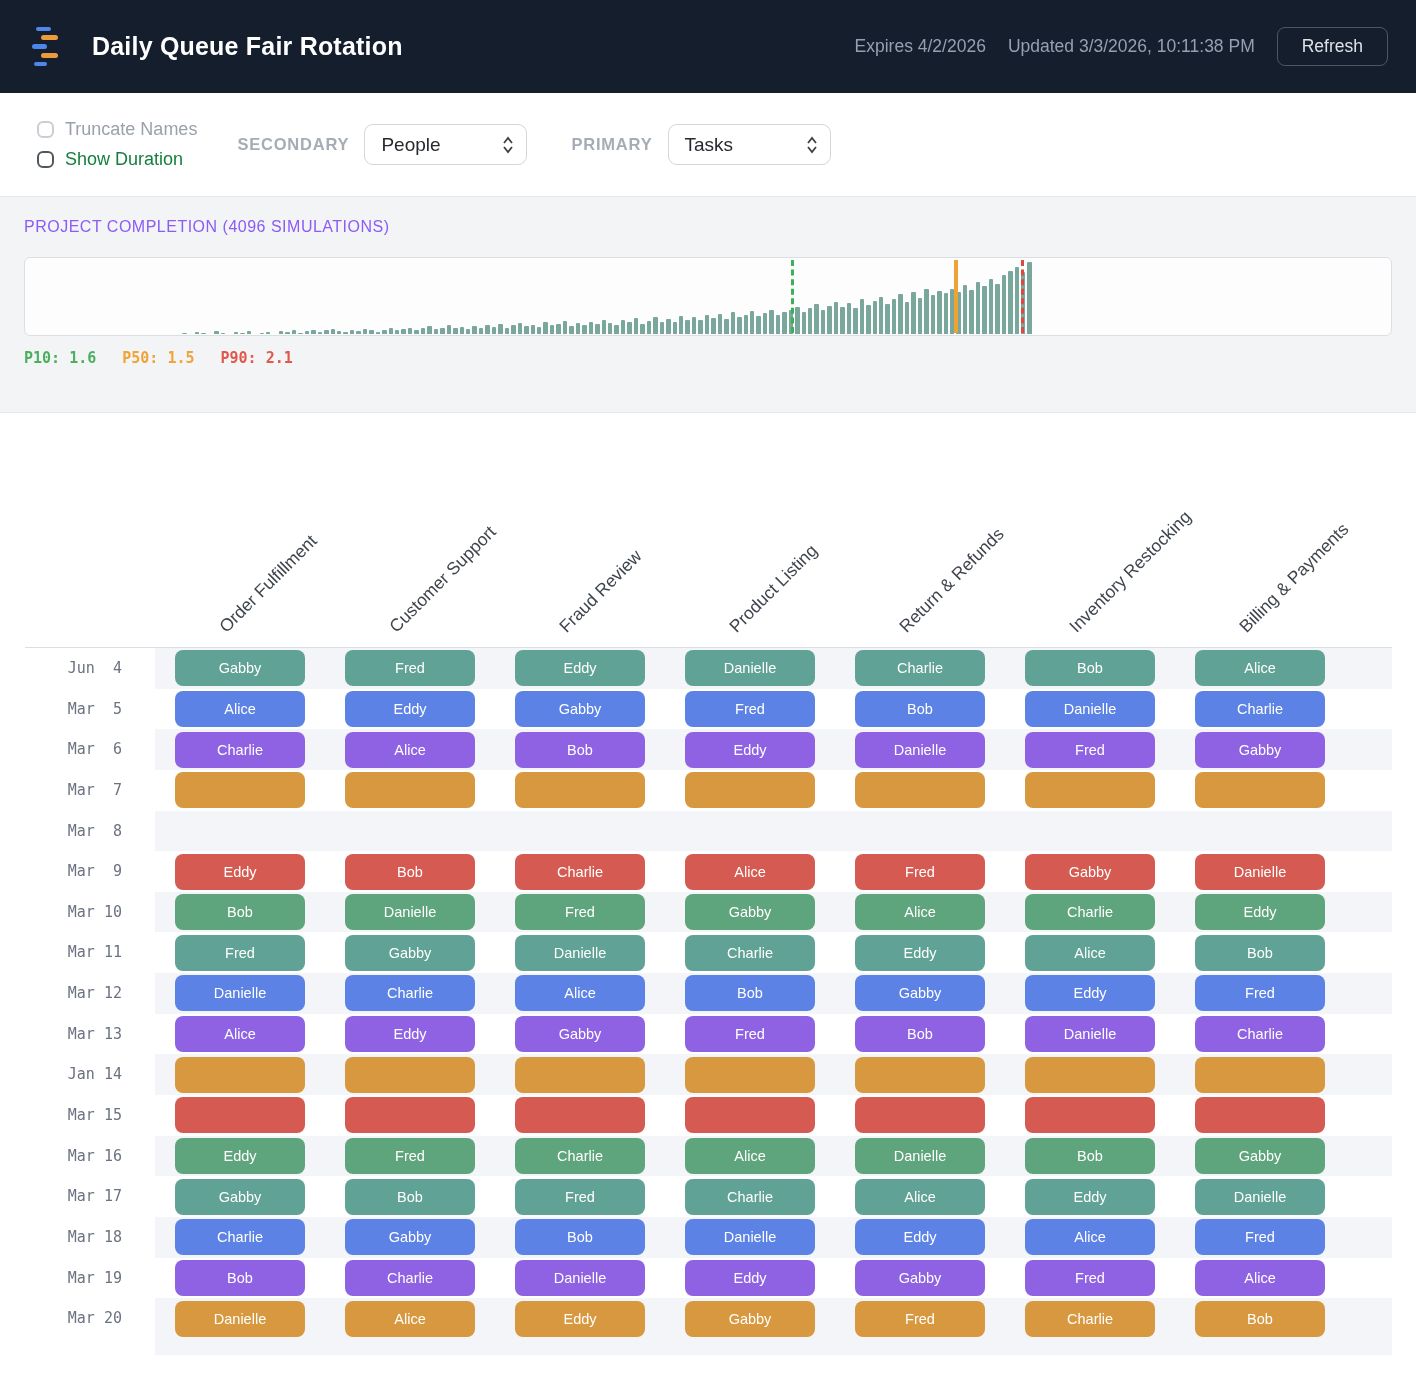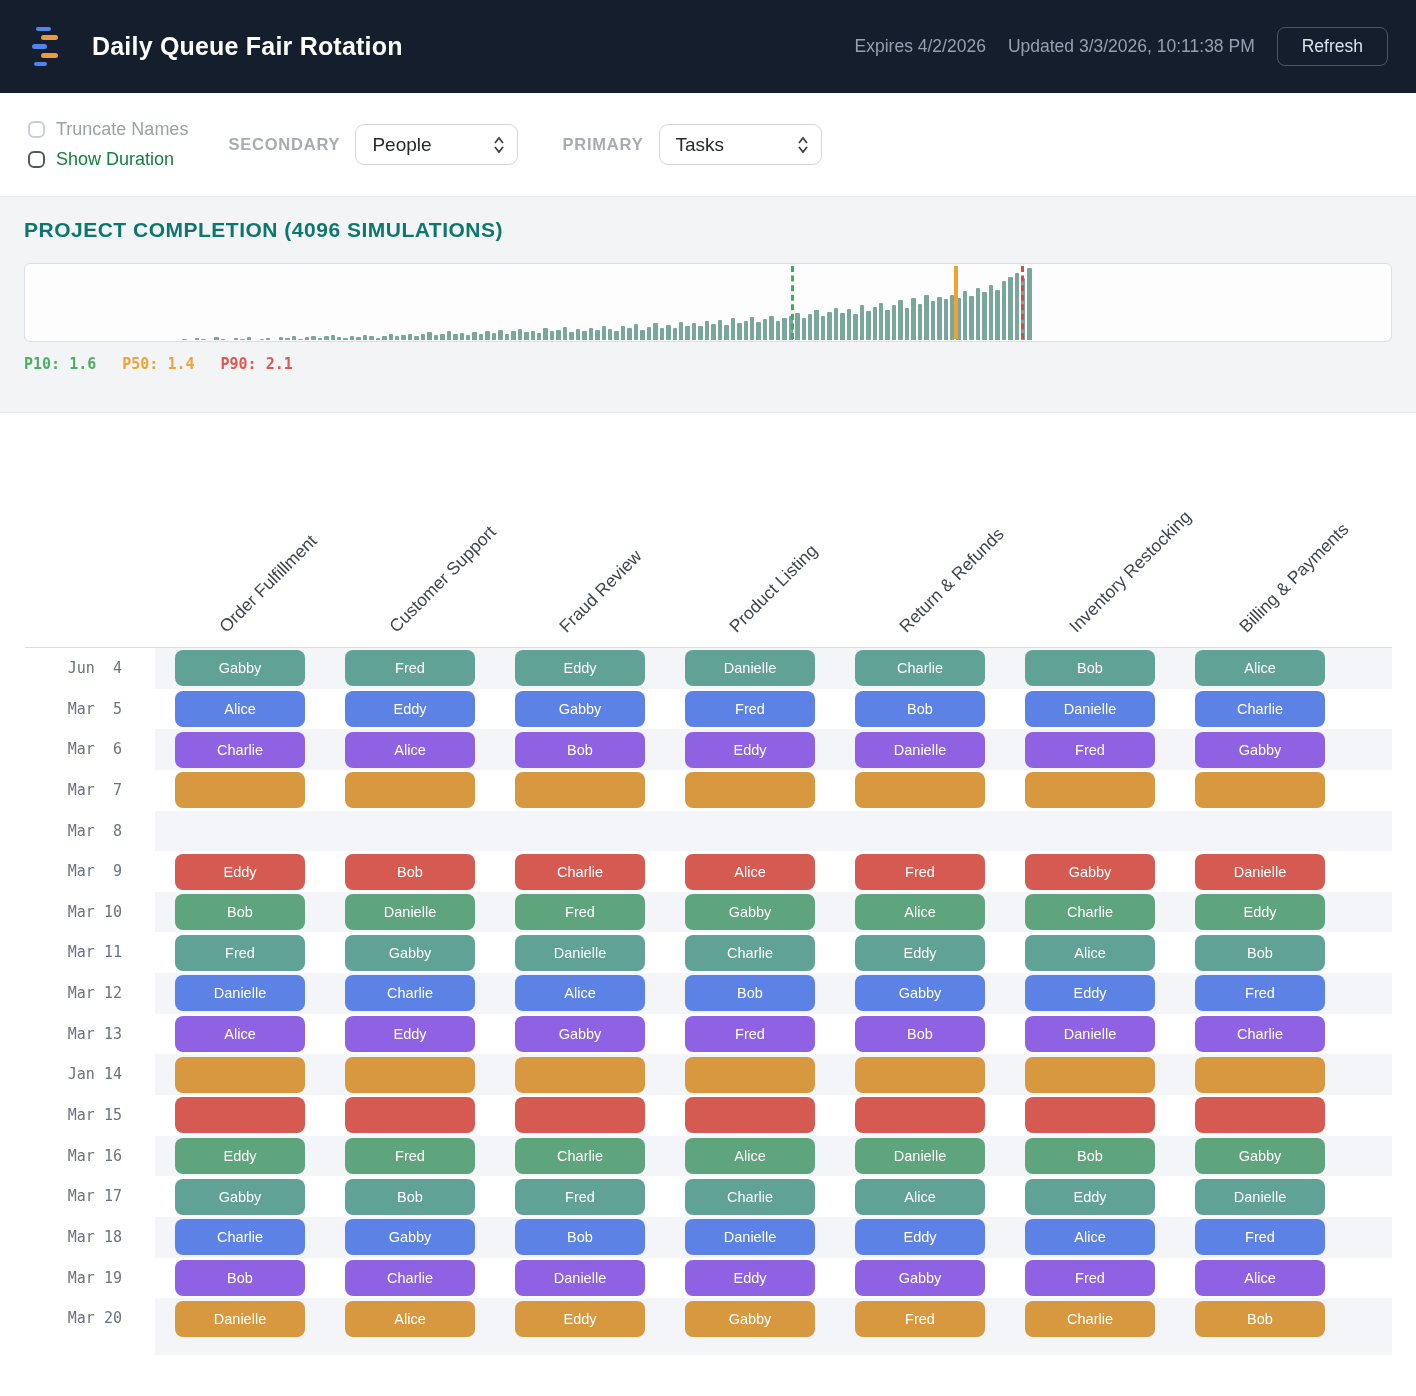--- a/index.html
+++ b/index.html
@@ -15,21 +15,21 @@
   .logo .b3 { width:15px; margin-left:4px;  background:#4f86ec; }
   .logo .b4 { width:17px; margin-left:13px; background:#eb9b3e; }
   .logo .b5 { width:13px; margin-left:6px;  background:#4f86ec; }
   .app-title { color:#fff; font-size:25px; font-weight:700; margin-left:30px; letter-spacing:.2px; }
   .header-right { margin-left:auto; display:flex; align-items:center; gap:22px; }
   .header-meta { color:#94a0b2; font-size:17.5px; }
   .refresh-btn { background:transparent; color:#dde2e9; font-size:17.5px; border:1px solid #4b5666;
                  border-radius:8px; padding:8px 24px; cursor:pointer; font-family:inherit; }
 
   
-  .controls { height:103px; display:flex; align-items:center; padding:0 28px; background:#fff; }
+  .controls { height:103px; display:flex; align-items:center; padding:0 37px; background:#fff; }
   .check-col { display:flex; flex-direction:column; gap:9px; }
   .check-row { display:flex; align-items:center; gap:11px; font-size:18px; }
   .checkbox { width:17px; height:17px; border-radius:6px; background:#fff; }
   .cb-light { border:2px solid #c9cdd4; }
   .cb-dark  { border:2px solid #50575f; }
   .lbl-light { color:#9aa1ab; }
   .lbl-dark  { color:#15803d; }
   .group-label { color:#a6acb5; font-weight:700; font-size:16.5px; letter-spacing:.8px; }
   .seg { display:flex; border:1px solid #d3d6db; border-radius:7px; overflow:hidden; background:#fafbfc; margin-left:16px; }
   .seg button { border:none; background:transparent; font-size:18.5px; color:#6f7680; padding:9px 27px;
@@ -39,21 +39,21 @@
   .layout-group { display:flex; align-items:center; margin-left:52px; }
   .select-group { display:flex; align-items:center; }
   .sel { display:flex; align-items:center; justify-content:space-between; width:163px; height:41px;
          border:1px solid #d3d6db; border-radius:9px; background:#fff; padding:0 12px 0 16px;
          font-size:19px; color:#26292e; margin-left:15px; cursor:pointer; }
   .updown { width:12px; height:20px; }
 
   
   .sim { background:#f3f4f6; border-top:1px solid #e7e8ea; border-bottom:1px solid #e7e8ea;
          height:217px; padding:21px 24px 0 24px; }
-  .sim-title { color:#0f766e; font-weight:700; font-size:21px; letter-spacing:.5px; }
+  .sim-title { color:#8b5cf6; font-weight:400; font-size:16px; letter-spacing:.5px; }
   .chart-panel { position:relative; margin-top:21px; height:79px; background:#fdfdfe;
                  border:1px solid #dbdee3; border-radius:6px; }
   .bars { position:absolute; bottom:1px; display:flex; align-items:flex-end; height:74px; }
   .bars i { flex:1 0 auto; margin-right:2px; background:#79a79b; border-radius:1px 1px 0 0; }
   .marker { position:absolute; top:2px; bottom:2px; width:0; }
   .m-green  { border-left:3px dashed #3fae58; }
   .m-orange { border-left:4px solid #efa335; }
   .m-red    { border-left:3px dashed #d84b40; }
   .plabels { margin-top:13px; font-family:"DejaVu Sans Mono", monospace; font-weight:700; font-size:15px;
              display:flex; gap:26px; }
@@ -265,21 +265,21 @@
         <i style="height: 66.96px;"></i>
         <i style="height: 61.92px;"></i>
         <i style="height: 72px;"></i>
       </div>
     <div class="marker m-green" style="left: 56.1%;"></div>
     <div class="marker m-orange" style="left: 68%;"></div>
     <div class="marker m-red" style="left: 72.9%;"></div>
   </div>
   <div class="plabels">
     <span class="p10">P10: 1.6</span>
-    <span class="p50">P50: 1.4</span>
+    <span class="p50">P50: 1.5</span>
     <span class="p90">P90: 2.1</span>
   </div>
 </section>
 
 <div class="table-header">
     <div class="col-head" style="left: 205px;">Order Fulfillment</div>
     <div class="col-head" style="left: 375px;">Customer Support</div>
     <div class="col-head" style="left: 545px;">Fraud Review</div>
     <div class="col-head" style="left: 715px;">Product Listing</div>
     <div class="col-head" style="left: 885px;">Return &amp; Refunds</div>

